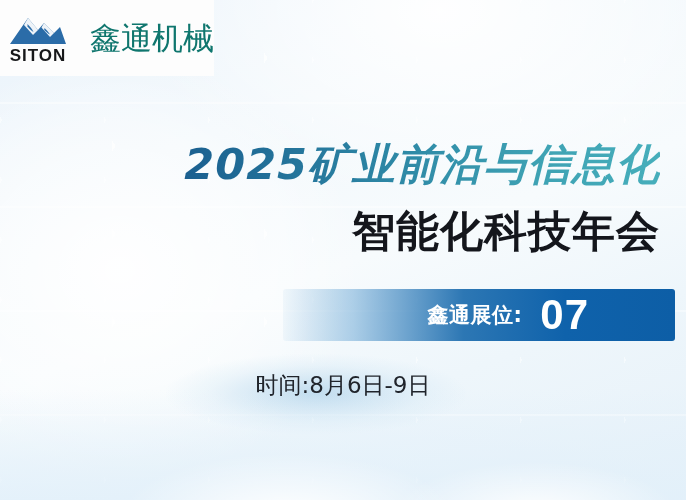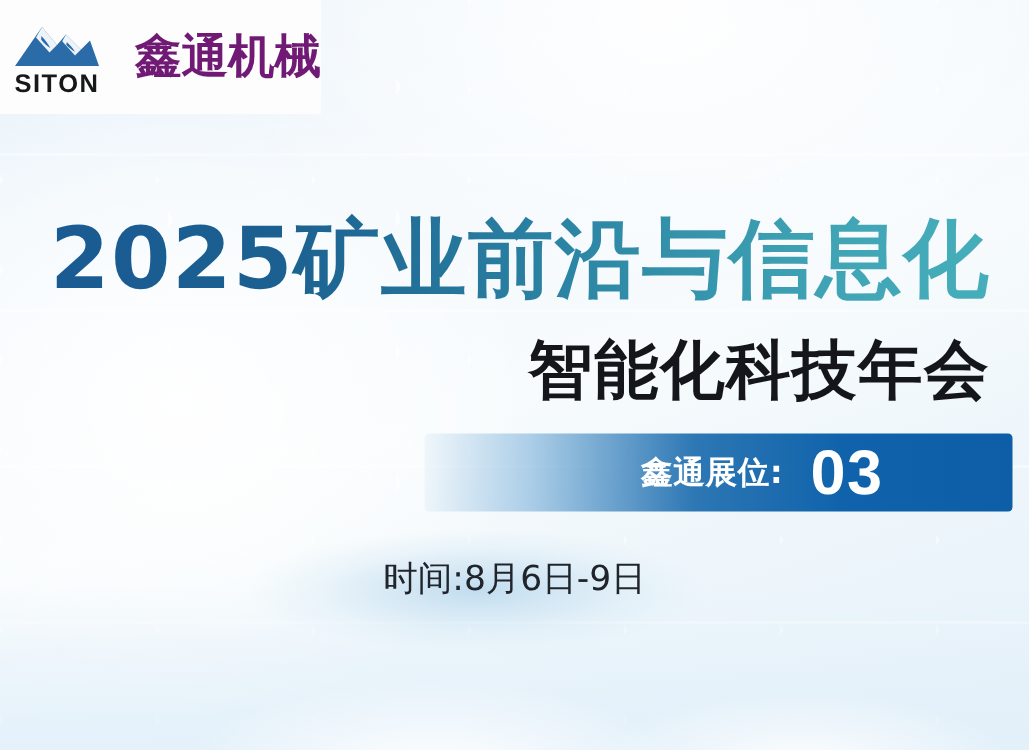--- a/index.html
+++ b/index.html
@@ -98,47 +98,48 @@
     font-family: "Liberation Sans", sans-serif;
     font-weight: bold;
     font-size: 17px;
     letter-spacing: 1px;
     color: #17181a;
     line-height: 1;
     margin-top: 1px;
   }
   .logo-cn {
     font-family: "DejaVu Sans", "Liberation Sans", sans-serif;
-    font-weight: bold;
+    font-weight: normal;
     font-size: 31px;
-    color: #701a75;
+    color: #0f766e;
     letter-spacing: 0px;
     line-height: 1;
     white-space: nowrap;
   }
 
   
   .title-block {
     position: absolute;
     right: 26px;
     top: 140px;
     text-align: right;
     width: 640px;
   }
   .title-line1 {
     font-family: "DejaVu Sans", "Liberation Sans", sans-serif;
     font-weight: bold;
-    font-size: 57px;
+    font-size: 43px;
     line-height: 1.16;
     letter-spacing: 1px;
     white-space: nowrap;
     background: linear-gradient(to right, #1a5a93 0%, #1b6090 26%, #2d87a5 58%, #3fa3b4 82%, #46aebb 100%);
     -webkit-background-clip: text;
     background-clip: text;
     color: transparent;
+    font-style: italic;
     -webkit-text-fill-color: transparent;
   }
   .title-line2 {
     font-family: "DejaVu Sans", "Liberation Sans", sans-serif;
     font-weight: bold;
     font-size: 43px;
     line-height: 1.18;
     letter-spacing: 1px;
     white-space: nowrap;
     color: #14161c;
@@ -225,20 +226,20 @@
     <div class="logo-cn">鑫通机械</div>
   </div>
 
   <div class="title-block">
     <div class="title-line1">2025矿业前沿与信息化</div>
     <div class="title-line2">智能化科技年会</div>
   </div>
 
   <div class="booth-banner">
     <span class="booth-label">鑫通展位:</span>
-    <span class="booth-number">03</span>
+    <span class="booth-number">07</span>
   </div>
 
   <div class="info-row">
     <span class="info-item">时间:8月6日-9日</span>
   </div>
 
 </div>
 
 </body></html>

